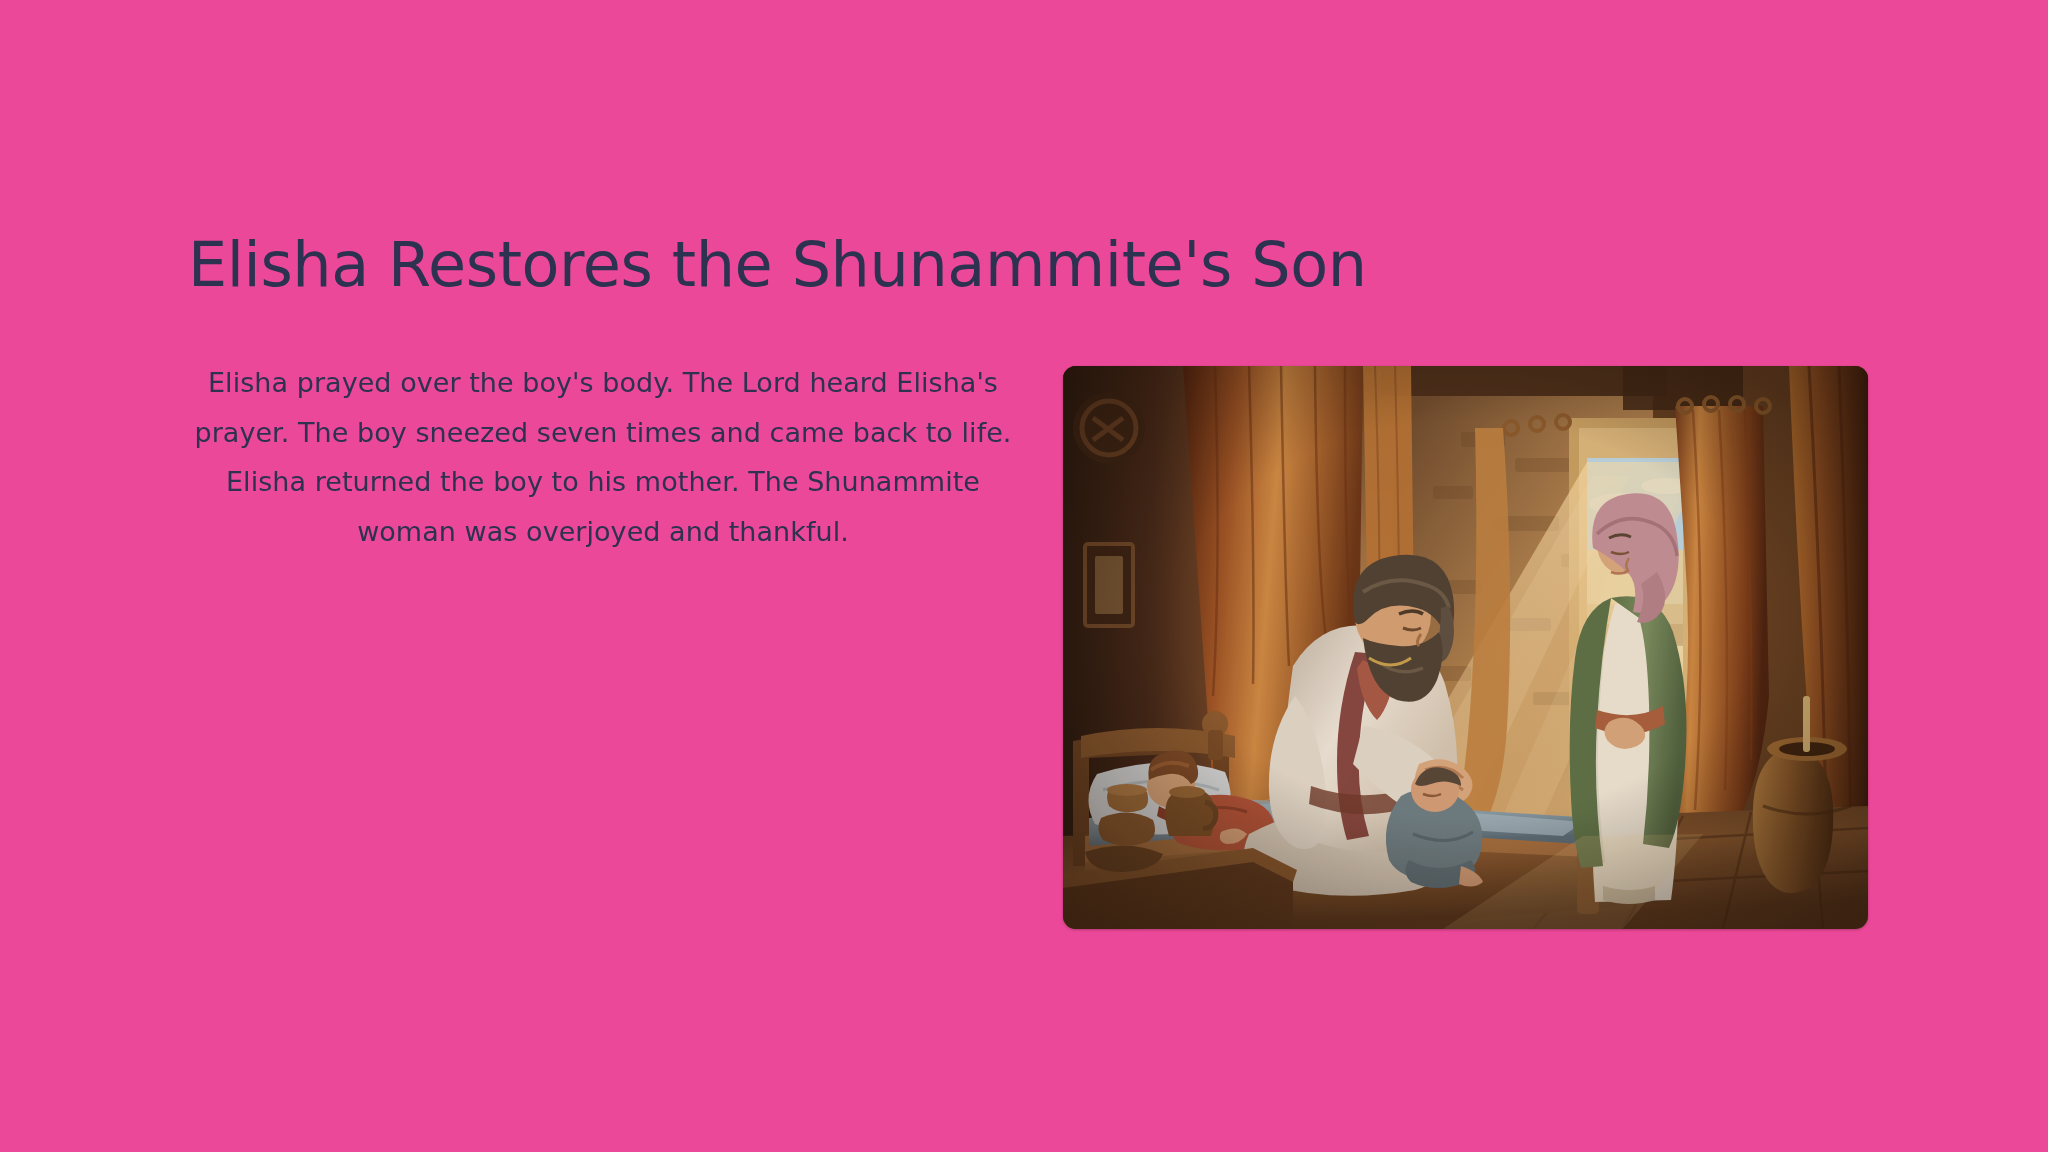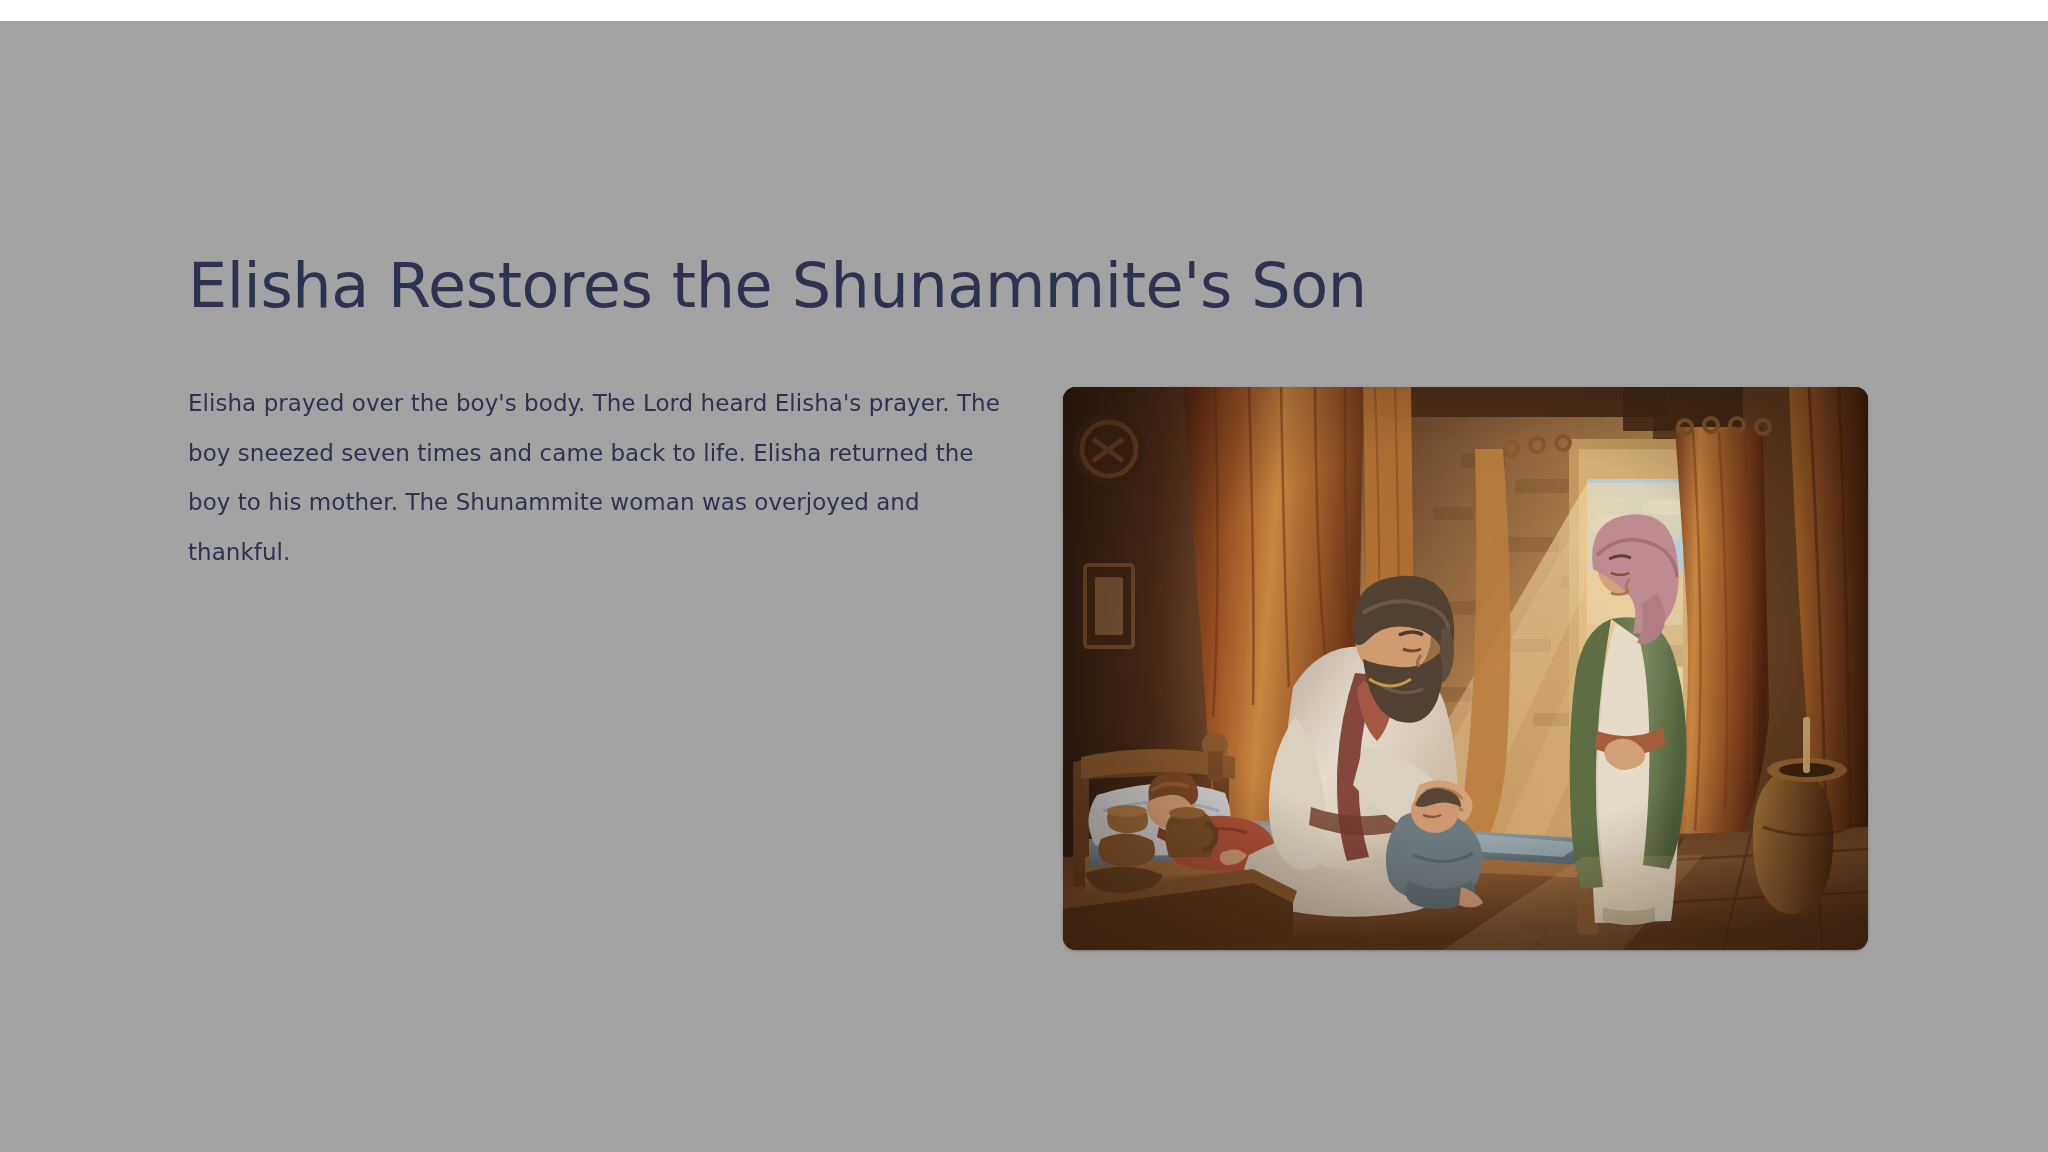--- a/index.html
+++ b/index.html
@@ -10,47 +10,47 @@
   body {
     width: 2048px;
     height: 1152px;
     font-family: "DejaVu Sans", "Liberation Sans", sans-serif;
     overflow: hidden;
     position: relative;
   }
   .slide {
     position: absolute;
     inset: 0;
-    background: #a3a3a3;
-    margin-top: 21px;
+    background: #ec4899;
   }
   .page-title {
     position: absolute;
     left: 188px;
     top: 186px;
     font-size: 62px;
     font-weight: 400;
     letter-spacing: -0.4px;
     color: #2d3250;
     line-height: 1.18;
     white-space: nowrap;
   }
   .body-col {
     position: absolute;
     left: 188px;
     top: 358px;
     width: 830px;
   }
   .body-text {
-    font-size: 23px;
+    font-size: 27px;
     line-height: 49.5px;
     color: #2d3250;
     font-weight: 400;
     margin: 0;
     letter-spacing: 0.05px;
+    text-align: center;
   }
   .figure-wrap {
     position: absolute;
     left: 1063px;
     top: 366px;
     width: 805px;
     height: 563px;
     border-radius: 13px;
     overflow: hidden;
     background: #2b1a10;

